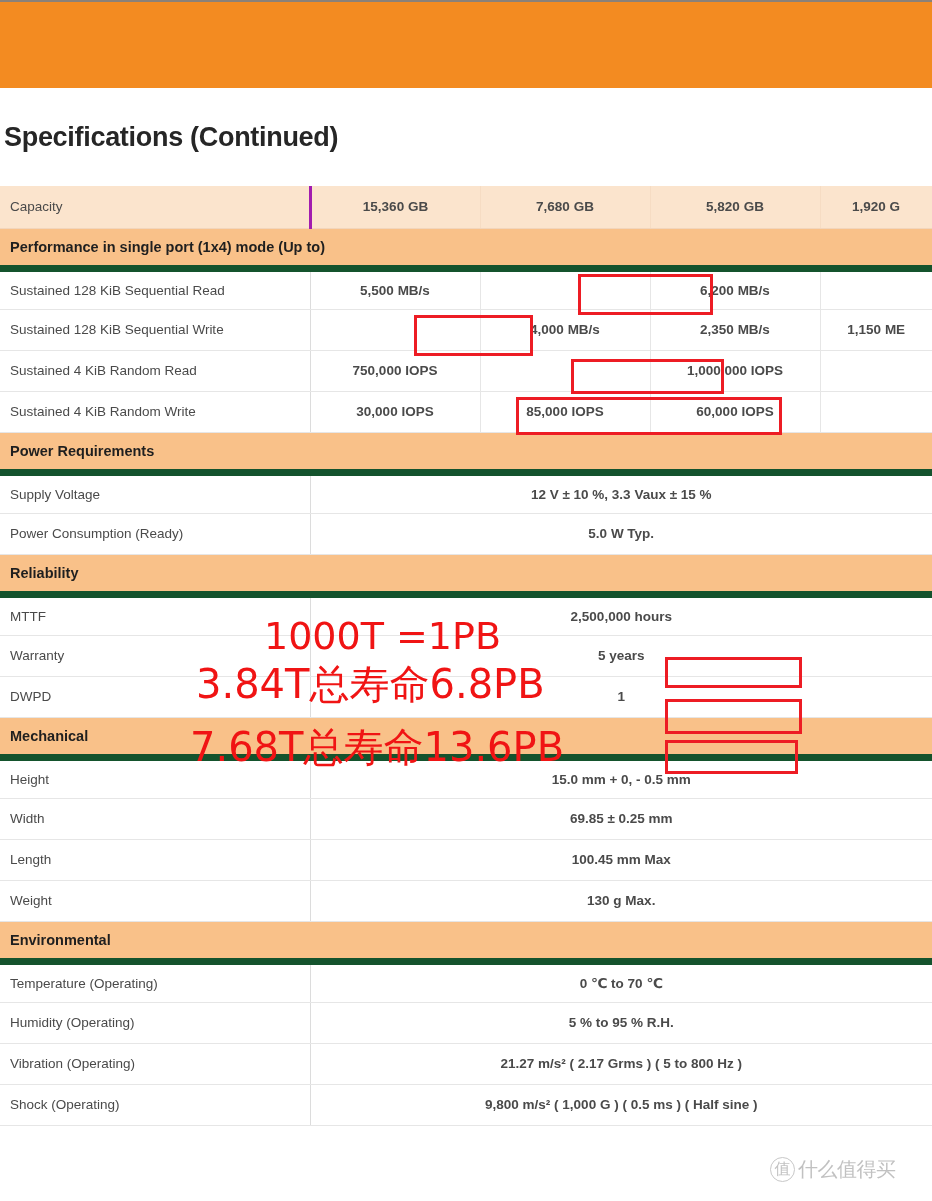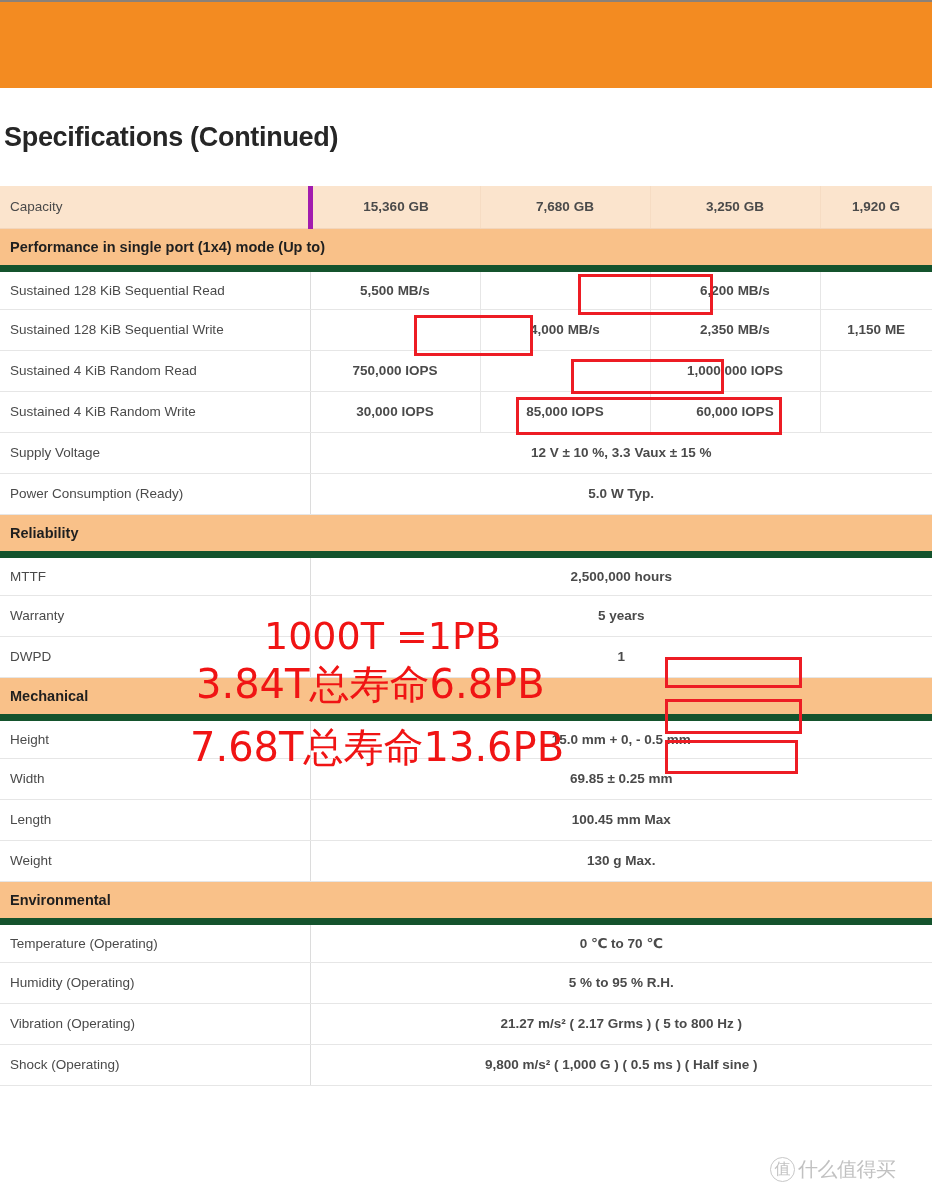--- a/index.html
+++ b/index.html
@@ -76,21 +76,21 @@
   }
   td.val.last { border-right: none; }
 
   
   tr.cap td {
     background: #FBE4CD;
     color: #4a4a4a;
     height: 42px;
     border-bottom: 1px solid #f2d5bb;
   }
-  tr.cap td.lbl { border-right: 5px solid #a21caf; }
+  tr.cap td.lbl { border-right: 3px solid #a21caf; }
   tr.cap td.val { border-right: 1px solid #f6dcc3; }
 
   
   tr.section td {
     background: #F9C189;
     color: #1f1f1f;
     font-weight: bold;
     font-size: 14.5px;
     height: 40px;
     padding-left: 10px;
@@ -170,21 +170,21 @@
         <col class="c-v2">
         <col class="c-v3">
         <col class="c-v4">
     </colgroup>
     <tbody>
 
       <tr class="cap">
         <td class="lbl">Capacity</td>
         <td class="val">15,360 GB</td>
         <td class="val">7,680 GB</td>
-        <td class="val">3,250 GB</td>
+        <td class="val">5,820 GB</td>
         <td class="val last">1,920 G</td>
       </tr>
 
       <tr class="section">
         <td colspan="5">Performance in single port (1x4) mode (Up to)</td>
       </tr>
       <tr>
         <td class="lbl">Sustained 128 KiB Sequential Read</td>
         <td class="val">5,500 MB/s</td>
         <td class="val"></td>
@@ -206,20 +206,23 @@
         <td class="val last"></td>
       </tr>
       <tr>
         <td class="lbl">Sustained 4 KiB Random Write</td>
         <td class="val">30,000 IOPS</td>
         <td class="val">85,000 IOPS</td>
         <td class="val">60,000 IOPS</td>
         <td class="val last"></td>
       </tr>
 
+      <tr class="section">
+        <td colspan="5">Power Requirements</td>
+      </tr>
       <tr>
         <td class="lbl">Supply Voltage</td>
         <td class="val span-all" colspan="4">12 V ± 10 %, 3.3 Vaux ± 15 %</td>
       </tr>
       <tr>
         <td class="lbl">Power Consumption (Ready)</td>
         <td class="val span-all" colspan="4">5.0 W Typ.</td>
       </tr>
 
       <tr class="section">

